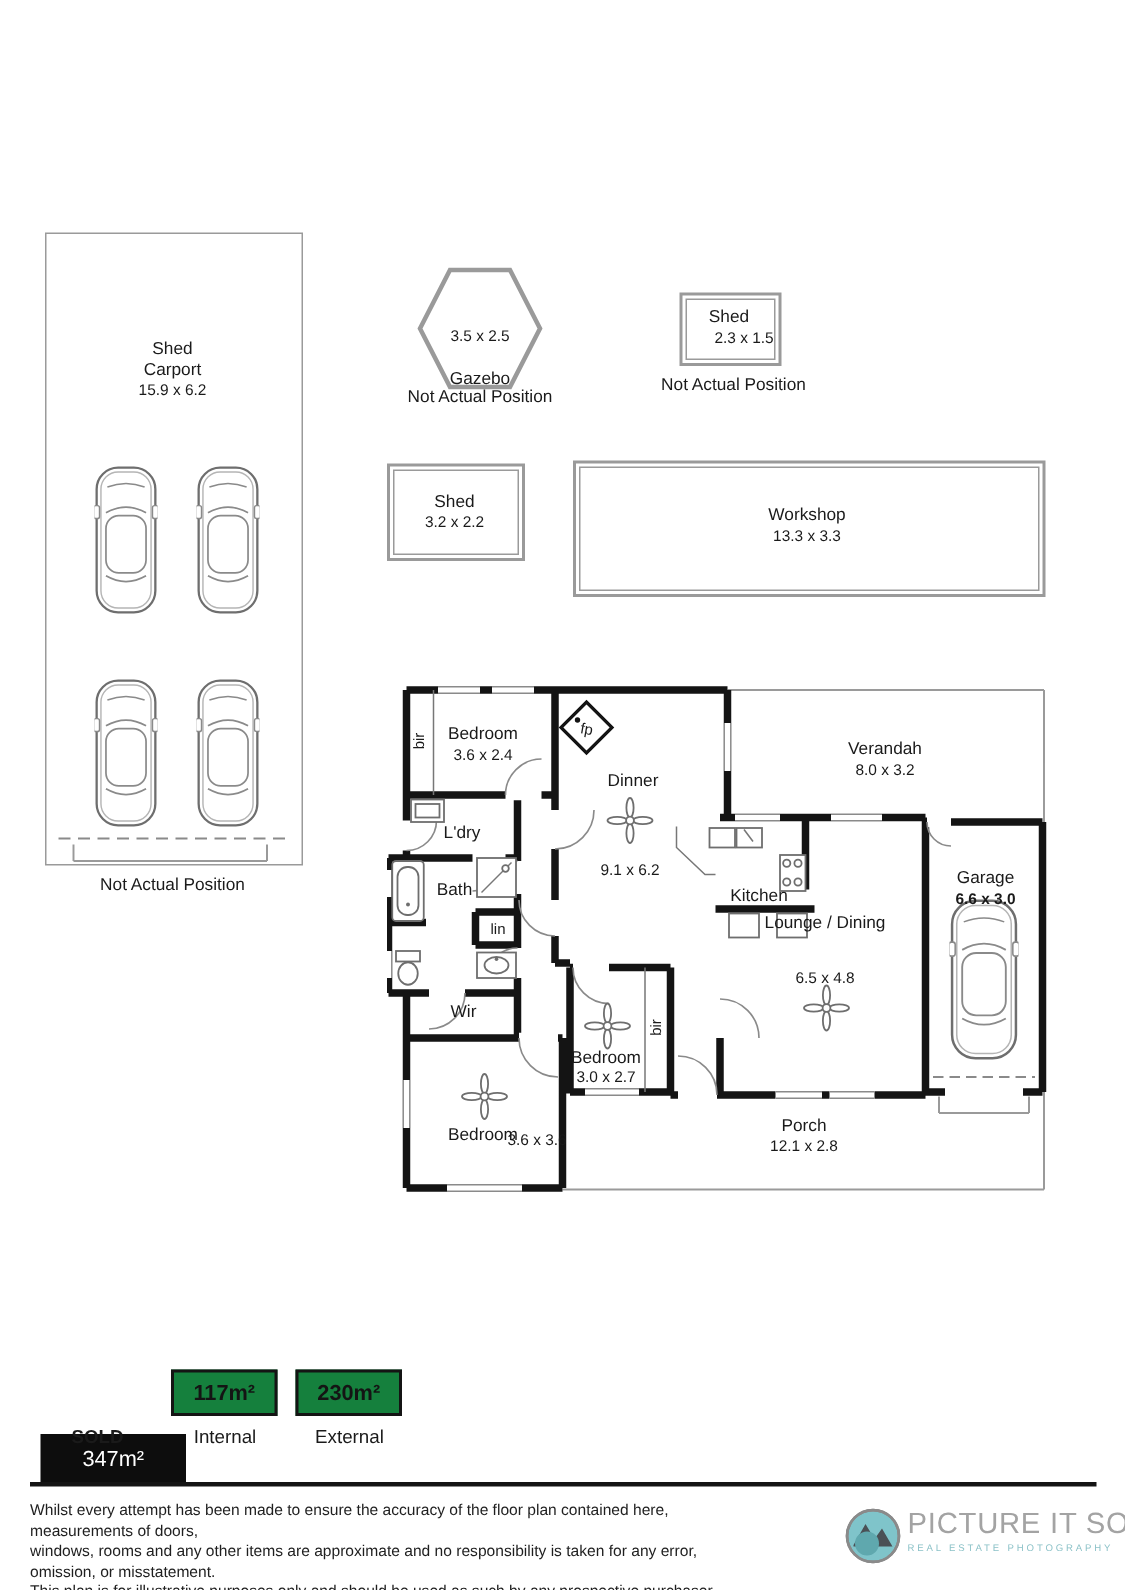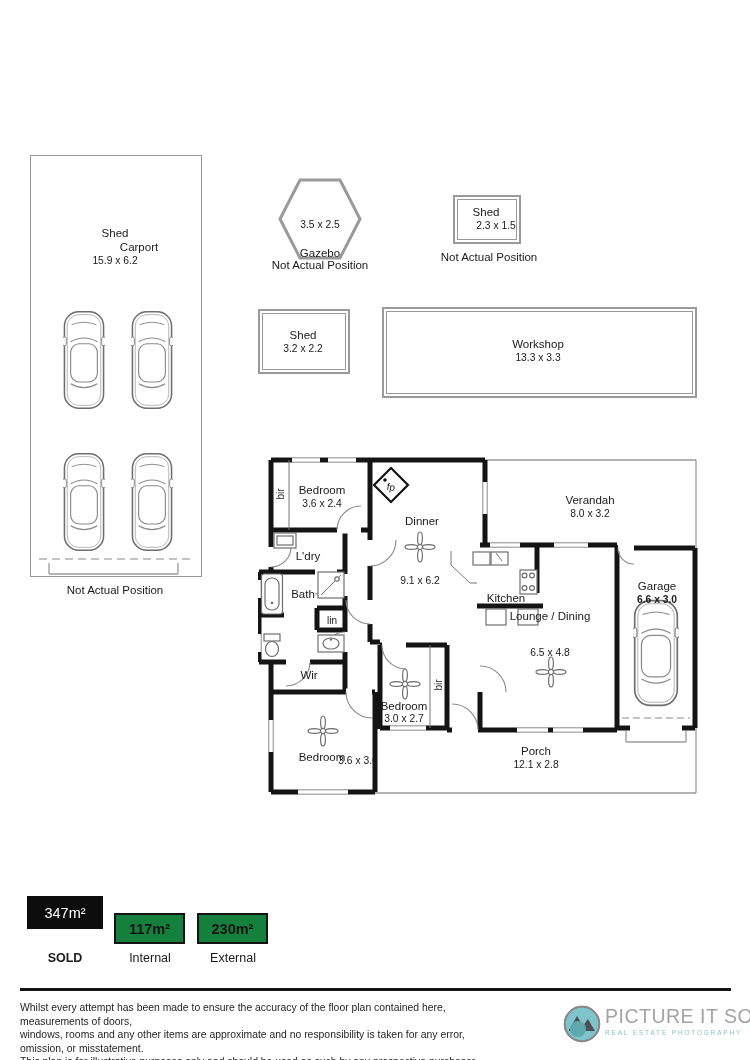--- a/index.html
+++ b/index.html
@@ -58,21 +58,21 @@
     <svg width="170" height="420" viewBox="0 0 170 420">
       <use href="#car" x="32" y="153" width="42" height="102"></use>
       <use href="#car" x="100" y="153" width="42" height="102"></use>
       <use href="#car" x="32" y="295" width="42" height="102"></use>
       <use href="#car" x="100" y="295" width="42" height="102"></use>
       <path d="M8,403 H162" stroke="#8a8a8a" stroke-width="1.2" stroke-dasharray="8,5" fill="none"></path>
       <path d="M18,407 V418 M18,418 H147 M147,407 V418" class="thin"></path>
     </svg>
   </div>
   <div class="lbl" style="left:115px;top:233px;">Shed</div>
-  <div class="lbl" style="left:123px;top:247px;padding-left:32px;">Carport</div>
+  <div class="lbl" style="left:99px;top:247px;padding-left:32px;">Carport</div>
   <div class="lbl dim" style="left:115px;top:261px;">15.9 x 6.2</div>
   <div class="note" style="left:115px;top:590px;">Not Actual Position</div>
 
   <svg class="abs" style="left:278px;top:178px;" width="84" height="82" viewBox="0 0 84 82">
     <polygon points="2,41 22,2 62,2 82,41 62,80 22,80" fill="#fff" stroke="#9a9a9a" stroke-width="3"></polygon>
   </svg>
   <div class="lbl" style="left:320px;top:211px;margin-top:42px;">Gazebo</div>
   <div class="lbl dim" style="left:320px;top:225px;">3.5 x 2.5</div>
   <div class="note" style="left:320px;top:265px;">Not Actual Position</div>
 
@@ -289,21 +289,21 @@
   <div class="vlbl" style="left:438px;top:685px;">bir</div>
   <div class="lbl" style="left:322px;top:757px;">Bedroom</div>
   <div class="lbl dim" style="left:322px;top:761px;margin-left:36px;">3.6 x 3.6</div>
   <div class="lbl" style="left:308px;top:556px;">L'dry</div>
   <div class="lbl" style="left:303px;top:594px;text-align:right;">Bath</div>
   <div class="lbl small" style="left:332px;top:620px;">lin</div>
   <div class="lbl" style="left:309px;top:675px;">Wir</div>
   <div class="lbl" style="left:536px;top:751px;">Porch</div>
   <div class="lbl dim" style="left:536px;top:765px;">12.1 x 2.8</div>
 
-  <div class="statval statblack" style="left:27px;top:896px;width:76px;height:33px;">347m²</div>
+  <div class="statval statblack" style="left:27px;top:956px;width:97px;height:33px;">347m²</div>
   <div class="statlbl" style="left:65px;top:958px;font-weight:bold;">SOLD</div>
   <div class="statval statbox" style="left:114px;top:913px;width:67px;height:27px;">117m²</div>
   <div class="statlbl" style="left:150px;top:958px;">Internal</div>
   <div class="statval statbox" style="left:197px;top:913px;width:67px;height:27px;">230m²</div>
   <div class="statlbl" style="left:233px;top:958px;">External</div>
 
   <div id="footline"></div>
   <div id="disclaimer">
     <span style="display:block">Whilst every attempt has been made to ensure the accuracy of the floor plan contained here, measurements of doors,</span>
     <span style="display:block">windows, rooms and any other items are approximate and no responsibility is taken for any error, omission, or misstatement.</span>

